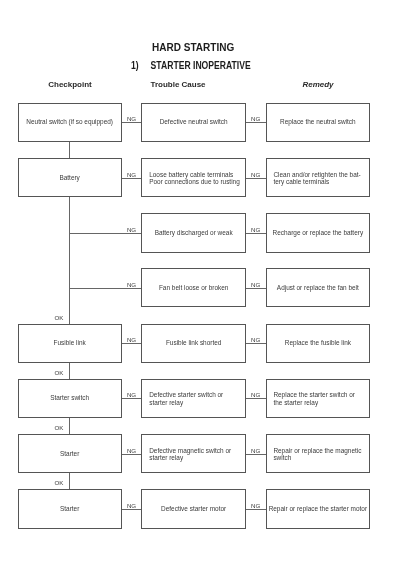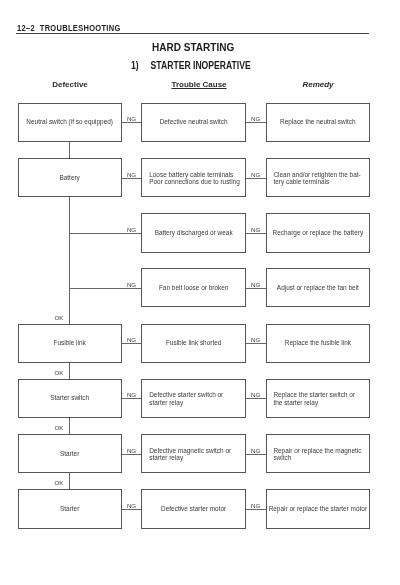--- a/index.html
+++ b/index.html
@@ -24,29 +24,25 @@
   .box .txt{position:absolute;left:6.8px;top:50%;transform:translateY(-46%);
             font-size:6.45px;line-height:7.85px;color:#3a3a3a;white-space:pre;}
   .box .txt.c{left:0;width:100%;text-align:center;}
   .ln{position:absolute;background:#666;}
   .lbl{position:absolute;font-size:6.2px;color:#3a3a3a;line-height:6px;}
 </style>
 </head>
 <body>
 
 <div class="page">
-  <div id="hdr">
-    <div class="t"><span>12–2</span><span>&nbsp;&nbsp;</span><span>TROUBLESHOOTING</span></div>
-    <div class="rule"></div>
-  </div>
   <div id="title">HARD STARTING</div>
   <div id="subtitle"><span class="num">1)</span><span>STARTER INOPERATIVE</span></div>
   <div id="flow">
-      <div class="colhead" style="left: 20px; width: 100px;">Defective</div>
-      <div class="colhead" style="left: 149px; width: 100px; text-decoration: underline;">Trouble Cause</div>
+      <div class="colhead" style="left: 20px; width: 100px;">Checkpoint</div>
+      <div class="colhead" style="left: 128px; width: 100px;">Trouble Cause</div>
       <div class="colhead" style="left: 268px; width: 100px; font-style: italic;">Remedy</div>
       <div class="box ctr" style="left: 17.6px; top: 102.5px; width: 104.1px; height: 39.3px;">
         <div class="txt c">Neutral switch (if so equipped)</div>
       </div>
       <div class="box" style="left: 141.4px; top: 102.5px; width: 104.5px; height: 39.3px;">
         <div class="txt c">Defective neutral switch</div>
       </div>
       <div class="box" style="left: 265.6px; top: 102.5px; width: 104.5px; height: 39.3px;">
         <div class="txt c">Replace the neutral switch</div>
       </div>

